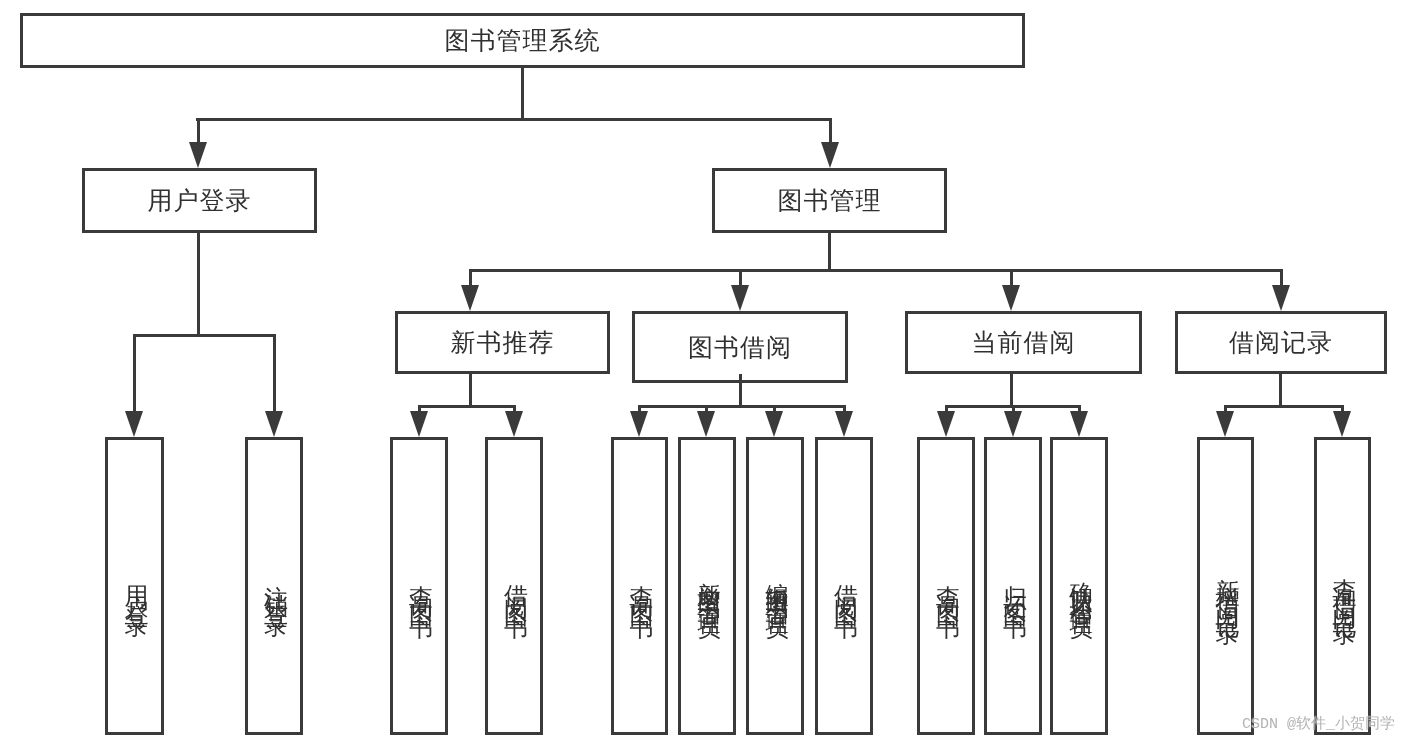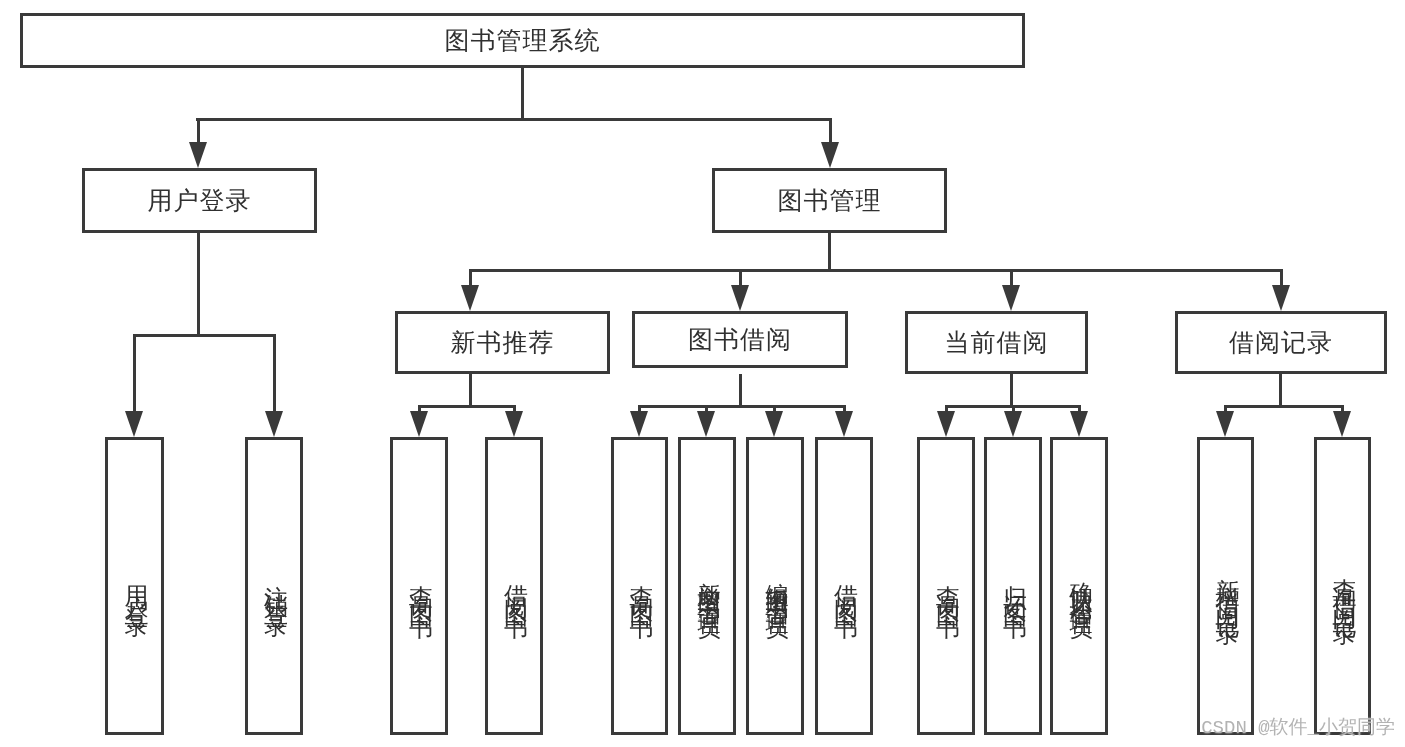--- a/index.html
+++ b/index.html
@@ -47,21 +47,21 @@
   .arrowhead{
     position:absolute;
     width:0;height:0;
     border-left:9px solid transparent;
     border-right:9px solid transparent;
     border-top:26px solid var(--line);
   }
   .watermark{
     position:absolute;
     top:714px;right:10px;
-    font-size:19px;
+    font-size:15px;
     color:var(--watermark);
     white-space:nowrap;
     text-shadow:0 0 2px #fff;
     z-index:5;
   }
 </style>
 </head>
 <body>
 
 <div class="canvas">
@@ -98,24 +98,24 @@
   <div class="vline" style="left:739px;top:272px;height:16px;"></div>
   <div class="arrowhead" style="left:731px;top:285px;"></div>
   <div class="vline" style="left:1010px;top:272px;height:16px;"></div>
   <div class="arrowhead" style="left:1002px;top:285px;"></div>
   <div class="vline" style="left:1280px;top:272px;height:16px;"></div>
   <div class="arrowhead" style="left:1272px;top:285px;"></div>
 
   <div class="box" style="left:363px;top:311px;width:215px;height:63px;margin-left:32px;">
     <span class="hlabel">新书推荐</span>
   </div>
-  <div class="box" style="left:632px;top:311px;width:216px;height:57px;">
+  <div class="box" style="left:632px;top:311px;width:216px;height:72px;">
     <span class="hlabel">图书借阅</span>
   </div>
-  <div class="box" style="left:905px;top:311px;width:183px;height:63px;">
+  <div class="box" style="left:905px;top:311px;width:237px;height:63px;">
     <span class="hlabel">当前借阅</span>
   </div>
   <div class="box" style="left:1175px;top:311px;width:212px;height:63px;">
     <span class="hlabel">借阅记录</span>
   </div>
 
   <div class="vline" style="left:469px;top:374px;height:34px;"></div>
   <div class="hline" style="left:418px;top:405px;width:98px;"></div>
   <div class="vline" style="left:418px;top:408px;height:8px;"></div>
   <div class="arrowhead" style="left:410px;top:411px;"></div>

